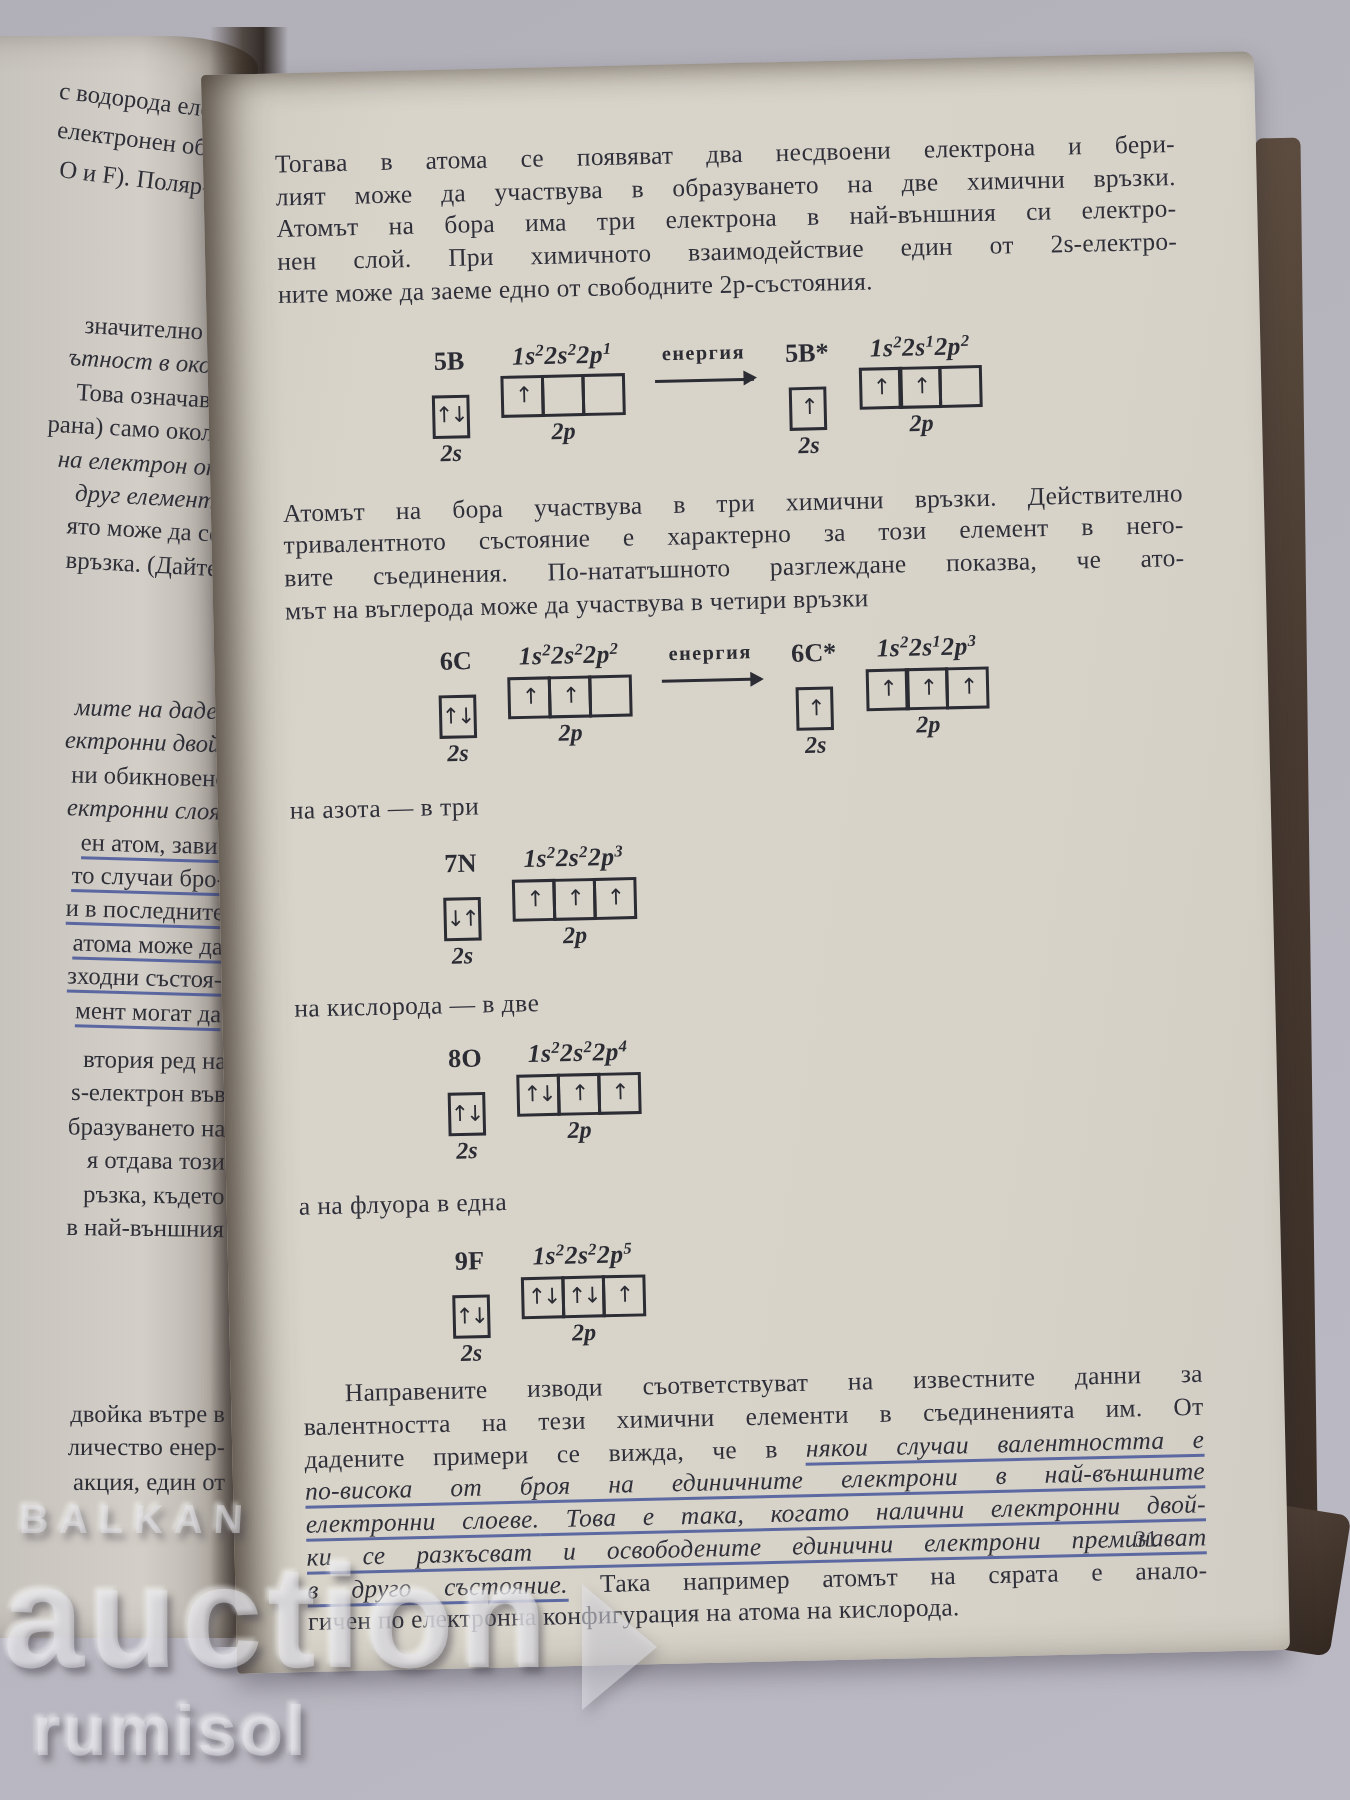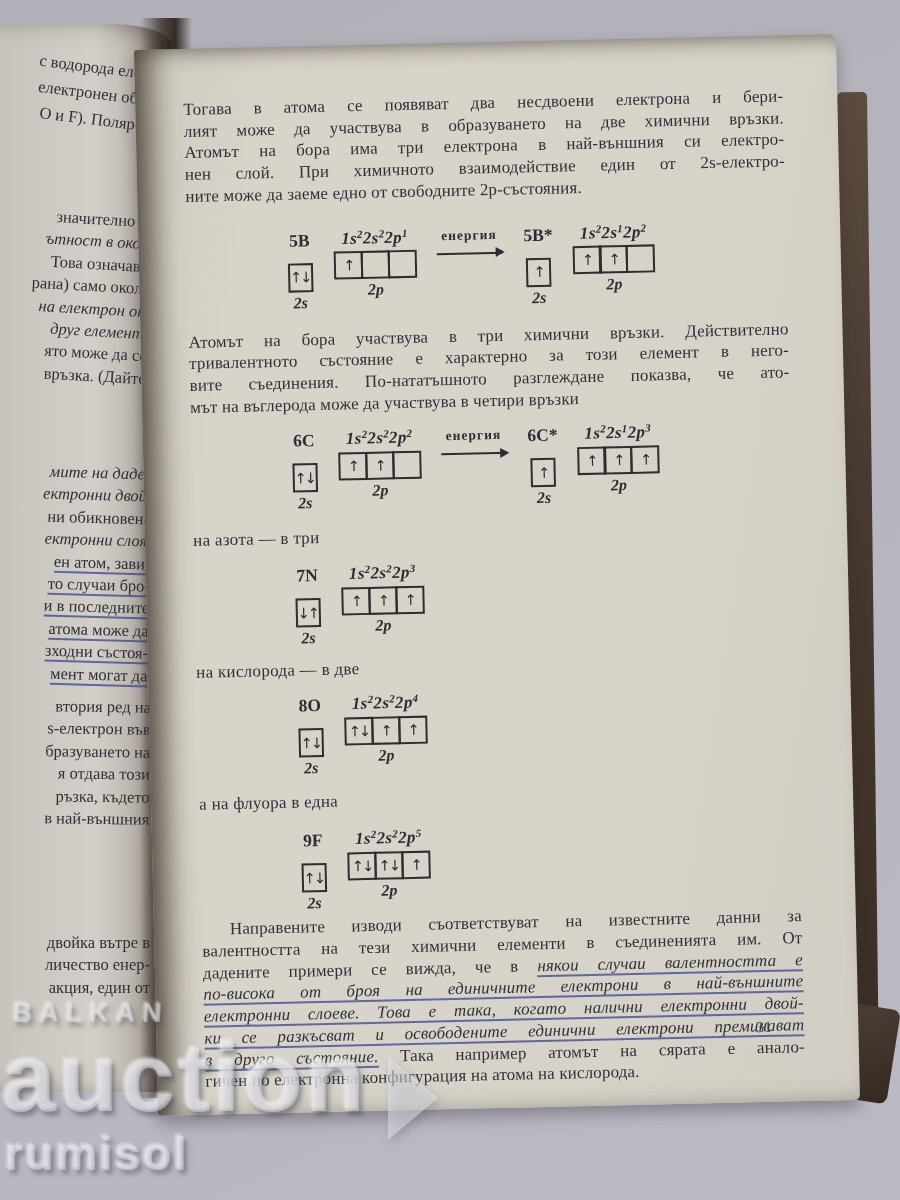--- a/index.html
+++ b/index.html
@@ -82,21 +82,21 @@
 
   .pageno{position:absolute;left:600px;top:982px;font-size:15.5px;color:#3a3a44;}
 
   
   .wm{position:absolute;left:0;top:0;width:900px;height:1200px;pointer-events:none;z-index:60;
       font-family:"Liberation Sans","DejaVu Sans",sans-serif;}
   .wm>div{position:absolute;color:rgba(233,233,239,0.46);font-weight:700;
       text-shadow:-2px -2px 3px rgba(255,255,255,0.5), 3px 4px 5px rgba(72,68,78,0.5);}
   .wm-balkan{left:13px;top:998px;font-size:27px;letter-spacing:7px;transform:skewX(-3deg);}
   .wm-auction{left:2px;top:1022px;font-size:97px;letter-spacing:3px;}
-  .wm-rumisol{left:5px;top:1126px;font-size:47px;letter-spacing:2px;}
+  .wm-rumisol{left:22px;top:1126px;font-size:47px;letter-spacing:2px;}
   .wm-arrow{left:388px;top:1056px;width:0;height:0;
       border-left:50px solid rgba(230,230,238,0.5);
       border-top:42px solid transparent;border-bottom:42px solid transparent;
       filter:drop-shadow(3px 4px 4px rgba(72,68,78,0.45));}
 </style>
 </head>
 <body>
 
 <div class="scene">
   <div class="edge-strip"></div>

